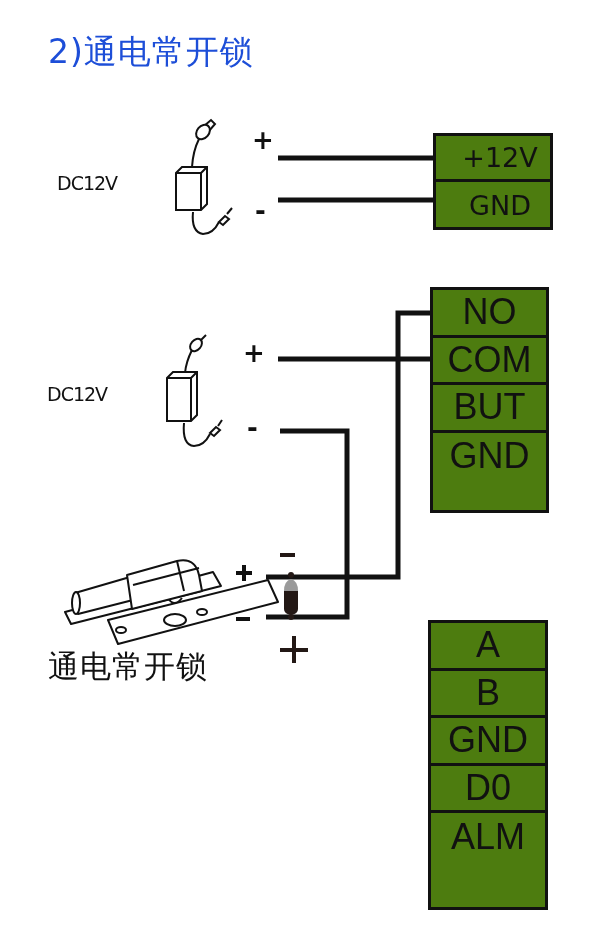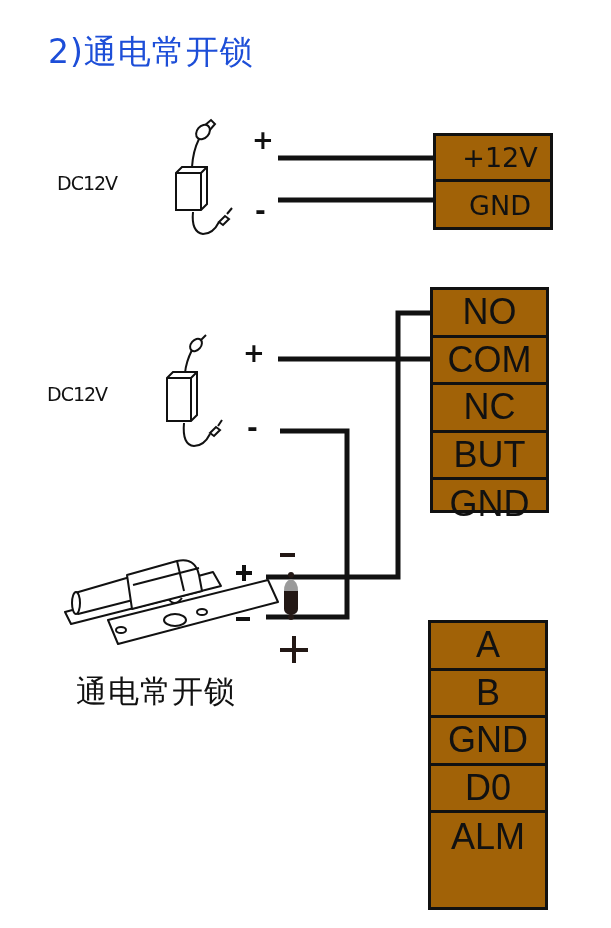--- a/index.html
+++ b/index.html
@@ -1,22 +1,22 @@
 <!DOCTYPE html>
 <html><head>
 <meta charset="utf-8">
 <style>
   html, body { margin: 0; padding: 0; background: #ffffff; }
   body { width: 611px; height: 928px; position: relative; overflow: hidden; font-family: "DejaVu Sans", sans-serif; color: #111; }
   .abs { position: absolute; }
   .title { left: 48px; top: 30px; font-size: 33px; letter-spacing: 1px; color: #1d4ed8; }
   .dc-label { font-size: 19px; font-family: "DejaVu Sans", sans-serif; letter-spacing: -1px; color:#111; }
   .sign { font-weight: bold; font-size: 26px; color: #111; line-height: 1; }
-  .caption { left: 48px; top: 671px; font-size: 31px; letter-spacing: 1px; margin-left: 28px; }
-  .tbox { position: absolute; border: 3px solid #111; background: #a16207; box-sizing: border-box; }
+  .caption { left: 48px; top: 646px; font-size: 31px; letter-spacing: 1px; }
+  .tbox { position: absolute; border: 3px solid #111; background: #4d7c0f; box-sizing: border-box; }
   .tcell { box-sizing: border-box; border-bottom: 3px solid #111; display: flex; align-items: center; justify-content: center; font-family: "Liberation Sans", sans-serif; color: #111; }
   .tcell:last-child { border-bottom: none; }
   .top-box .tcell { height: 46px; font-size: 27px; font-family: "DejaVu Sans", sans-serif; padding-left: 14px; }
   .main-box .tcell, .bus-box .tcell { height: 47.5px; font-size: 36px; font-weight: 300; }
   svg { position: absolute; left: 0; top: 0; }
 </style>
 </head>
 <body>
 
 <div class="abs title">2)通电常开锁</div>
@@ -95,21 +95,20 @@
   <div class="tcell">GND</div>
 </div>
 
 <div class="abs dc-label" style="left:47px; top:383px;">DC12V</div>
 <div class="abs sign" style="left:243px; top:340px;">+</div>
 <div class="abs sign" style="left:247px; top:415px;">-</div>
 
 <div class="tbox main-box" style="left:430px; top:287px; width:119px; height:226px;">
   <div class="tcell">NO</div>
   <div class="tcell">COM</div>
-  <div class="tcell">NC</div>
   <div class="tcell">BUT</div>
   <div class="tcell">GND</div>
 </div>
 
 <div class="tbox bus-box" style="left:428px; top:620px; width:120px; height:290px;">
   <div class="tcell">A</div>
   <div class="tcell">B</div>
   <div class="tcell">GND</div>
   <div class="tcell">D0</div>
   <div class="tcell">ALM</div>

